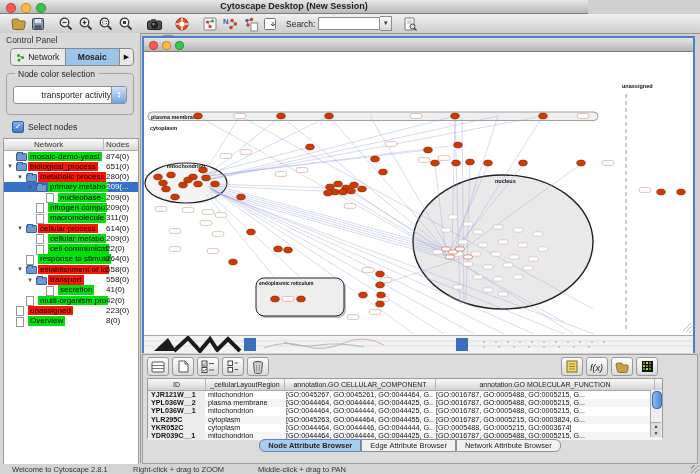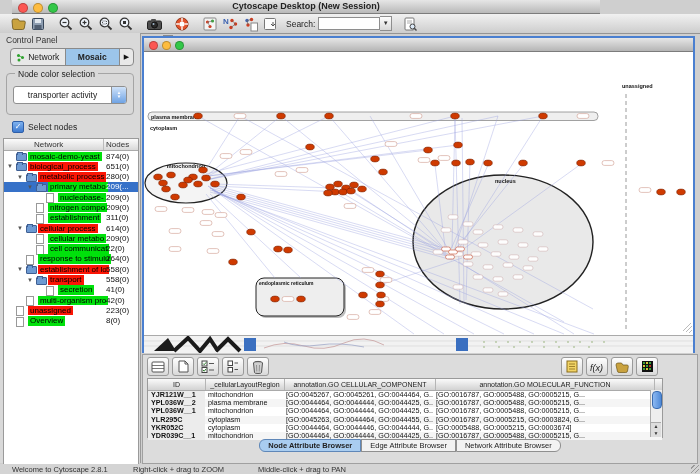--- a/index.html
+++ b/index.html
@@ -1,20 +1,20 @@
 <!DOCTYPE html>
 <html><head>
 <meta charset="utf-8">
 <style>
   html,body{margin:0;padding:0;}
   body{font-family:"Liberation Sans",sans-serif;}
   #app{position:relative;width:700px;height:474px;background:#cfcfcf;overflow:hidden;font-size:9px;color:#222;}
 
   
-  #titlebar{position:absolute;left:12px;top:0;width:588px;height:13px;
+  #titlebar{position:absolute;left:0;top:0;width:588px;height:13px;
     background:linear-gradient(#e6e6e6,#b9b9b9);border-bottom:1px solid #7c7c7c;}
   .lights{position:absolute;left:6px;top:3px;display:flex;gap:5px;}
   .light{width:8px;height:8px;border-radius:50%;border:0.5px solid rgba(0,0,0,.25);}
   .l-close{background:#fc5753}.l-min{background:#fdbc40}.l-zoom{background:#33c748}
   .win-title{position:absolute;left:0;right:0;top:1px;text-align:center;font-weight:bold;font-size:9px;color:#222;}
 
   
   #toolbar{position:absolute;left:0;top:14px;width:700px;height:19px;
     background:linear-gradient(#f1f1f1,#cdcdcd);border-bottom:1px solid #949494;
     display:flex;align-items:center;}
@@ -30,21 +30,21 @@
   #cp-header{position:absolute;left:0;top:0;width:100%;height:13px;padding-left:38px;}
   #cp-title{position:absolute;left:6px;top:2px;font-size:8.5px;color:#333;}
   .float-icon{position:absolute;right:5px;top:2px;width:8px;height:8px;border:1px solid #888;background:#eee;box-shadow:-2px 2px 0 -1px #888;}
   #cp-tabs{position:absolute;left:10px;top:15px;width:122px;height:16px;display:flex;border:1px solid #8a8a8a;border-radius:4px;background:#e8e8e8;overflow:hidden;}
   .cp-tab{flex:1;display:flex;align-items:center;justify-content:center;font-size:8.5px;gap:3px;border-right:1px solid #8a8a8a;}
   .cp-tab.sel{background:#9cc5ea;font-weight:bold;}
   .cp-tab-arrow{width:13px;display:flex;align-items:center;justify-content:center;font-size:7px;color:#111;}
   #cp-group{position:absolute;left:6px;top:40px;width:126px;height:40px;border:1px solid #a5a5a5;border-radius:4px;}
   #cp-group-label{position:absolute;left:8px;top:-5px;background:#d9d9d9;padding:0 3px;font-size:8.5px;color:#222;}
   #cp-combo{position:absolute;left:6px;top:12px;width:112px;height:16px;background:#fff;border:1px solid #8f8f8f;border-radius:3px;display:flex;align-items:center;overflow:hidden;}
-  #cp-combo-text{flex:1;text-align:center;font-size:8.5px;}
+  #cp-combo-text{flex:1;text-align:right;font-size:8.5px;}
   #cp-combo-btn{width:14px;height:100%;background:linear-gradient(#cfe2f9,#6fa3e4);border-left:1px solid #8f8f8f;display:flex;flex-direction:column;align-items:center;justify-content:center;color:#fff;font-size:4.5px;line-height:4px;}
   #cp-check-row{position:absolute;left:12px;top:88px;display:flex;align-items:center;gap:4px;}
   #cp-checkbox{width:10px;height:10px;background:linear-gradient(#7fb2ef,#3c79cf);border:1px solid #2f5fa8;border-radius:2px;color:#fff;font-size:8px;line-height:10px;text-align:center;}
   #cp-check-label{font-size:8.5px;}
 
   #tree-box{position:absolute;left:3px;top:91px;width:134px;height:334px;background:#fff;border:1px solid #9a9a9a;margin-top:14px;overflow:hidden;}
   #tree-head{position:relative;height:11px;background:linear-gradient(#fbfbfb,#d8d8d8);border-bottom:1px solid #aaa;font-size:8px;color:#333;}
   #th-network{position:absolute;left:30px;top:1px;}
   #th-nodes{position:absolute;left:102px;top:1px;}
   #th-div{position:absolute;left:99px;top:0;width:1px;height:11px;background:#bbb;}
@@ -304,21 +304,21 @@
           </div>
           <div class="trow">
             <span class="exp" style="left: 23px;"></span>
             <span class="ticon tleaf" style="left: 32px;"></span>
             <span class="chip chip-green" style="left: 44px;">nitrogen compo</span>
             <span class="tnodes">209(0)</span>
           </div>
           <div class="trow">
             <span class="exp" style="left: 23px;"></span>
             <span class="ticon tleaf" style="left: 32px;"></span>
-            <span class="chip chip-green" style="left: 44px;">establishment</span>
+            <span class="chip chip-green" style="left: 44px;">macromolecule</span>
             <span class="tnodes">311(0)</span>
           </div>
           <div class="trow">
             <span class="exp" style="left: 13px;">▼</span>
             <span class="ticon tfolder" style="left: 22px;"></span>
             <span class="chip chip-red" style="left: 34px;">cellular process</span>
             <span class="tnodes">614(0)</span>
           </div>
           <div class="trow">
             <span class="exp" style="left: 23px;"></span>

